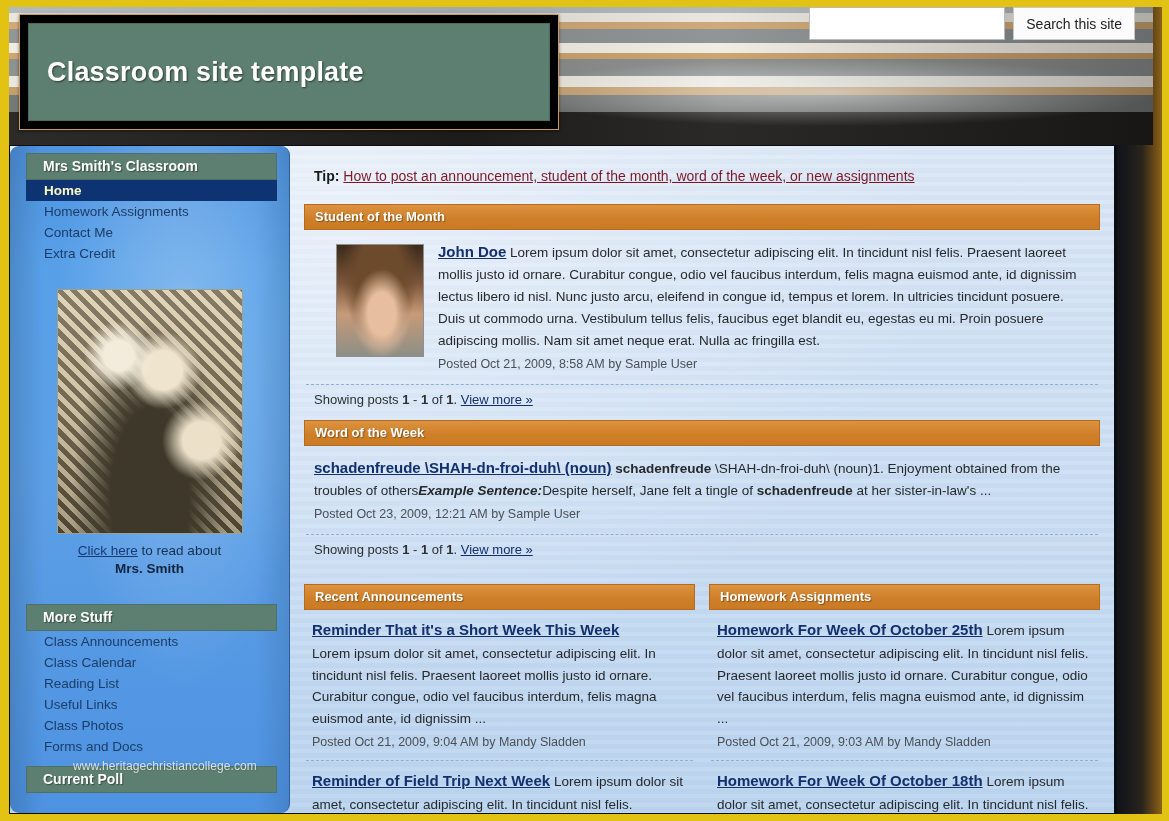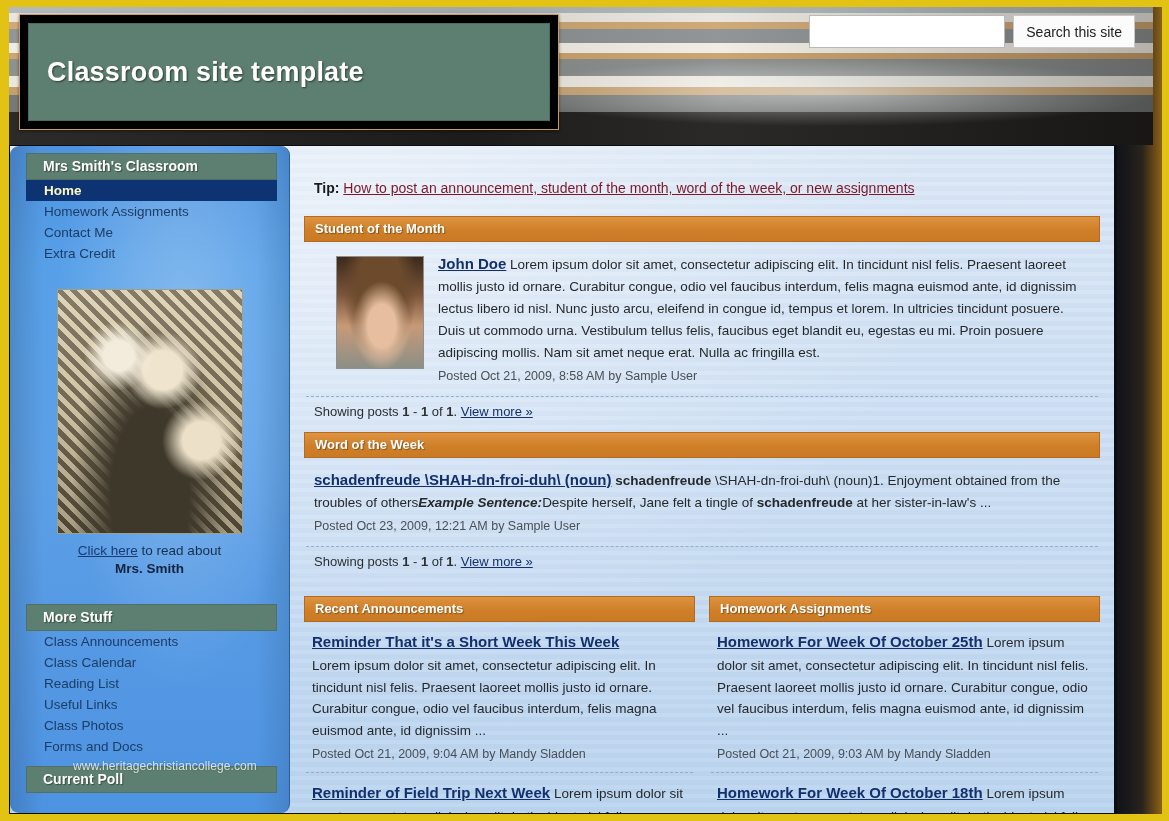--- a/index.html
+++ b/index.html
@@ -89,21 +89,21 @@
     color:#ffffff;
     font-size: 27px;
     font-weight: bold;
     padding-left: 18px;
     text-shadow: 1px 1px 2px rgba(0,0,0,.55);
     letter-spacing: .2px;
   }
 
   
   #search-area {
-    position:absolute; right: 18px; top: 8px;
+    position:absolute; right: 18px; top: 0;
     display:flex; align-items:center; z-index: 6;
   }
   #search-input {
     width: 196px; height: 33px;
     border: 1px solid #b9b9b9;
     background:#fff;
     font-size: 13px;
     padding: 3px 6px;
     outline:none;
   }
@@ -226,21 +226,21 @@
   #content {
     position:relative;
     flex: 1 1 auto;
     padding: 22px 14px 0 14px;
     z-index: 2;
     overflow: hidden;
   }
   #tip {
     font-size: 14px;
     color: #1a1a1a;
-    margin: 12px 0 20px 10px;
+    margin: 0 0 20px 10px;
   }
   #tip b { font-weight:bold; }
   #tip a { color:#7d1728; text-decoration: underline; }
 
   .panel { margin-bottom: 4px; }
   .panel-head {
     background: linear-gradient(180deg,#dd9340 0%, #cf7f28 55%, #c97a24 100%);
     border: 1px solid #b56a1d;
     color:#ffffff;
     font-weight: bold;

